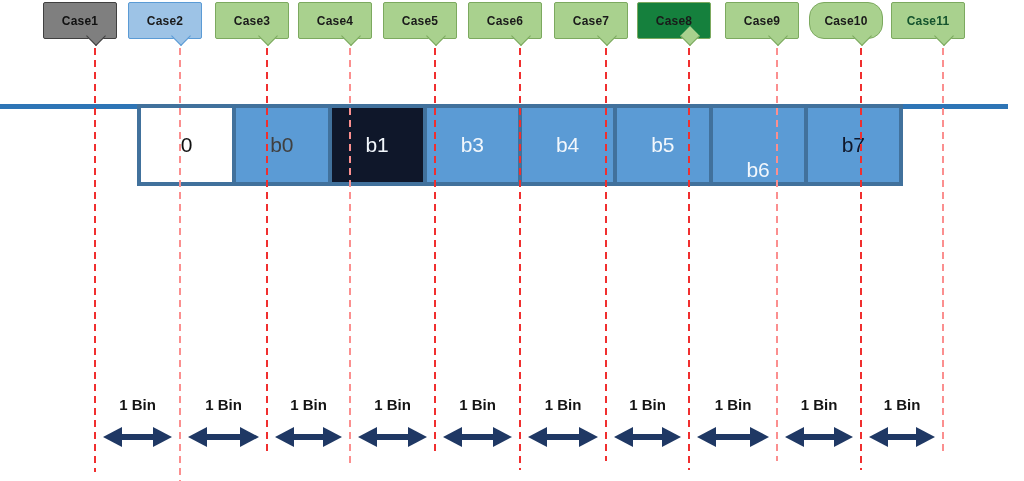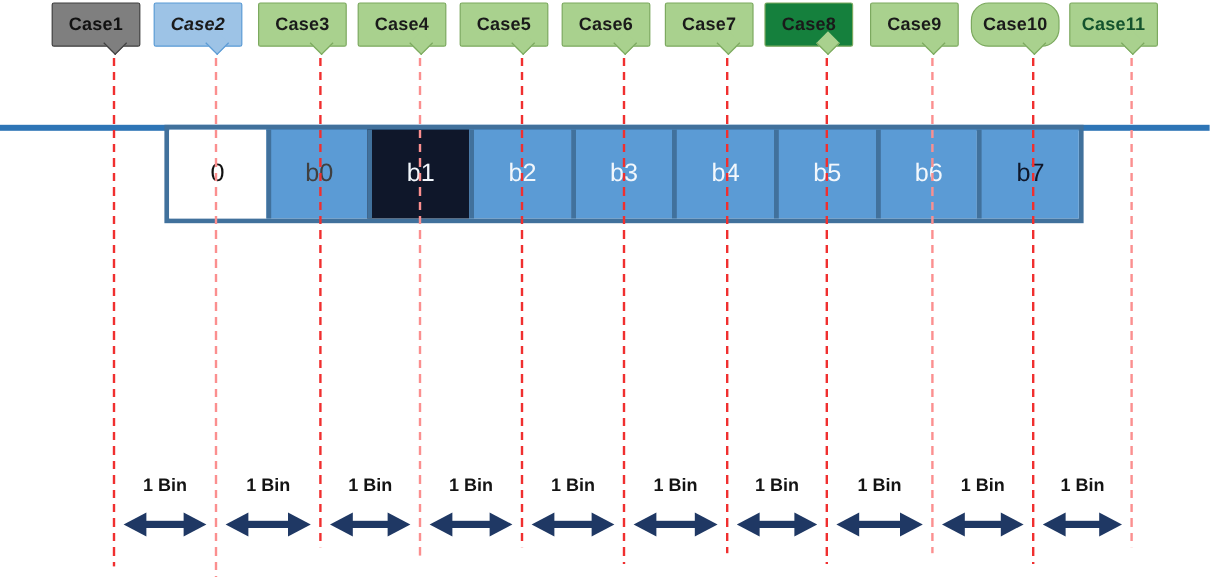--- a/index.html
+++ b/index.html
@@ -16,21 +16,21 @@
     top:2px;
     width:74px;height:37px;
     border-width:1.5px;border-style:solid;
     border-radius:2px;
     box-sizing:border-box;
     z-index:6;
   }
   .callout .lbl{
     display:block;width:100%;height:100%;
     display:flex;align-items:center;justify-content:center;
-    font-size:15px;font-weight:600;letter-spacing:.2px;
+    font-size:12px;font-weight:600;letter-spacing:.2px;
   }
   .callout .tail{
     position:absolute;
     width:13px;height:13px;
     left:45px;top:26px;
     transform:rotate(45deg);
     border-right:1.5px solid;
     border-bottom:1.5px solid;
     z-index:2;
   }
@@ -91,45 +91,42 @@
       <div class="cell" style="border-color: rgb(65, 113, 156); background: rgb(255, 255, 255); color: rgb(17, 17, 17);">
         <span>0</span>
       </div>
       <div class="cell" style="border-color: rgb(65, 113, 156); background: rgb(91, 155, 213); color: #404040;">
         <span>b0</span>
       </div>
       <div class="cell" style="border-color: rgb(65, 113, 156); background: #0f172a; color: rgb(242, 247, 252);">
         <span>b1</span>
       </div>
       <div class="cell" style="border-color: rgb(65, 113, 156); background: rgb(91, 155, 213); color: rgb(242, 247, 252);">
-        <span>b2</span>
-      </div>
-      <div class="cell" style="border-color: rgb(65, 113, 156); background: rgb(91, 155, 213); color: rgb(242, 247, 252);">
         <span>b3</span>
       </div>
       <div class="cell" style="border-color: rgb(65, 113, 156); background: rgb(91, 155, 213); color: rgb(242, 247, 252);">
         <span>b4</span>
       </div>
       <div class="cell" style="border-color: rgb(65, 113, 156); background: rgb(91, 155, 213); color: rgb(242, 247, 252);">
         <span>b5</span>
       </div>
-      <div class="cell" style="border-color: rgb(65, 113, 156); background: rgb(91, 155, 213); color: rgb(242, 247, 252);">
+      <div class="cell" style="border-color: rgb(65, 113, 156); background: rgb(91, 155, 213); color: rgb(242, 247, 252); align-items: flex-end;">
         <span>b6</span>
       </div>
       <div class="cell" style="border-color: rgb(65, 113, 156); background: rgb(91, 155, 213); color: #0f172a;">
         <span>b7</span>
       </div>
     </div>
   <div id="callouts">
       <div class="callout" style="left: 43px; background: rgb(127, 127, 127); border-color: rgb(64, 64, 64);">
         <span class="lbl" style="color: rgb(17, 17, 17);">Case1</span>
         <span class="tail" style="background: rgb(127, 127, 127); border-color: rgb(64, 64, 64);"></span>
       </div>
       <div class="callout" style="left: 128px; background: rgb(157, 195, 230); border-color: rgb(91, 155, 213);">
-        <span class="lbl" style="color: rgb(26, 26, 26); font-style: italic;">Case2</span>
+        <span class="lbl" style="color: rgb(26, 26, 26);">Case2</span>
         <span class="tail" style="background: rgb(157, 195, 230); border-color: rgb(91, 155, 213);"></span>
       </div>
       <div class="callout" style="left: 215px; background: rgb(169, 209, 142); border-color: rgb(124, 169, 95);">
         <span class="lbl" style="color: rgb(26, 26, 26);">Case3</span>
         <span class="tail" style="background: rgb(169, 209, 142); border-color: rgb(124, 169, 95);"></span>
       </div>
       <div class="callout" style="left: 298px; background: rgb(169, 209, 142); border-color: rgb(124, 169, 95);">
         <span class="lbl" style="color: rgb(26, 26, 26);">Case4</span>
         <span class="tail" style="background: rgb(169, 209, 142); border-color: rgb(124, 169, 95);"></span>
       </div>

